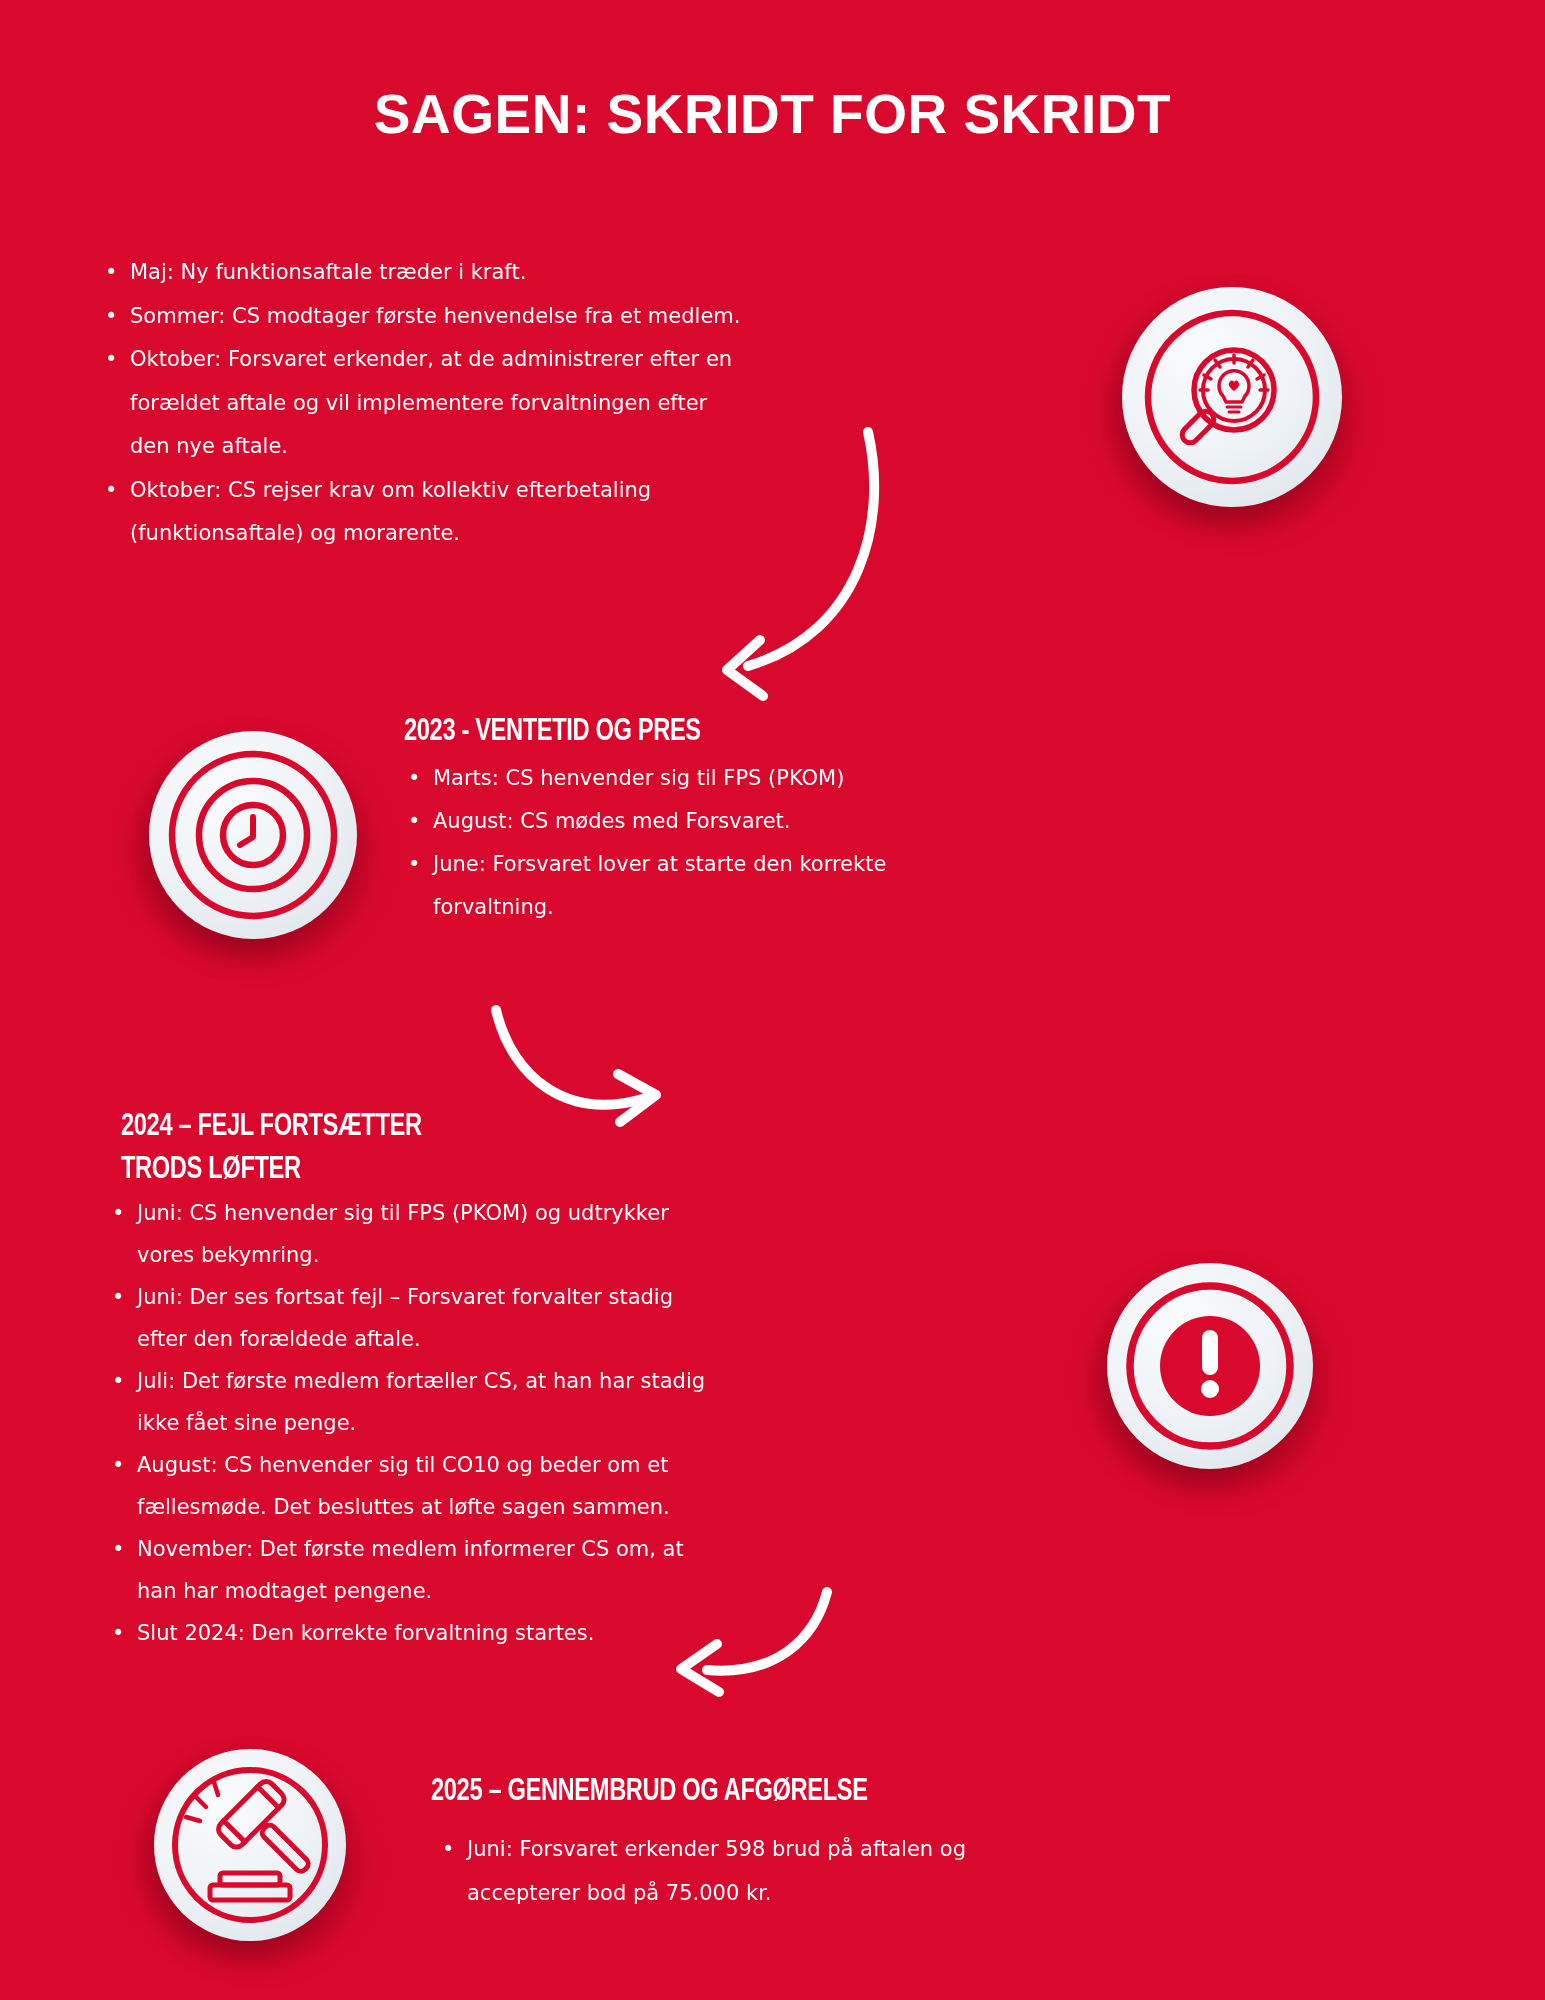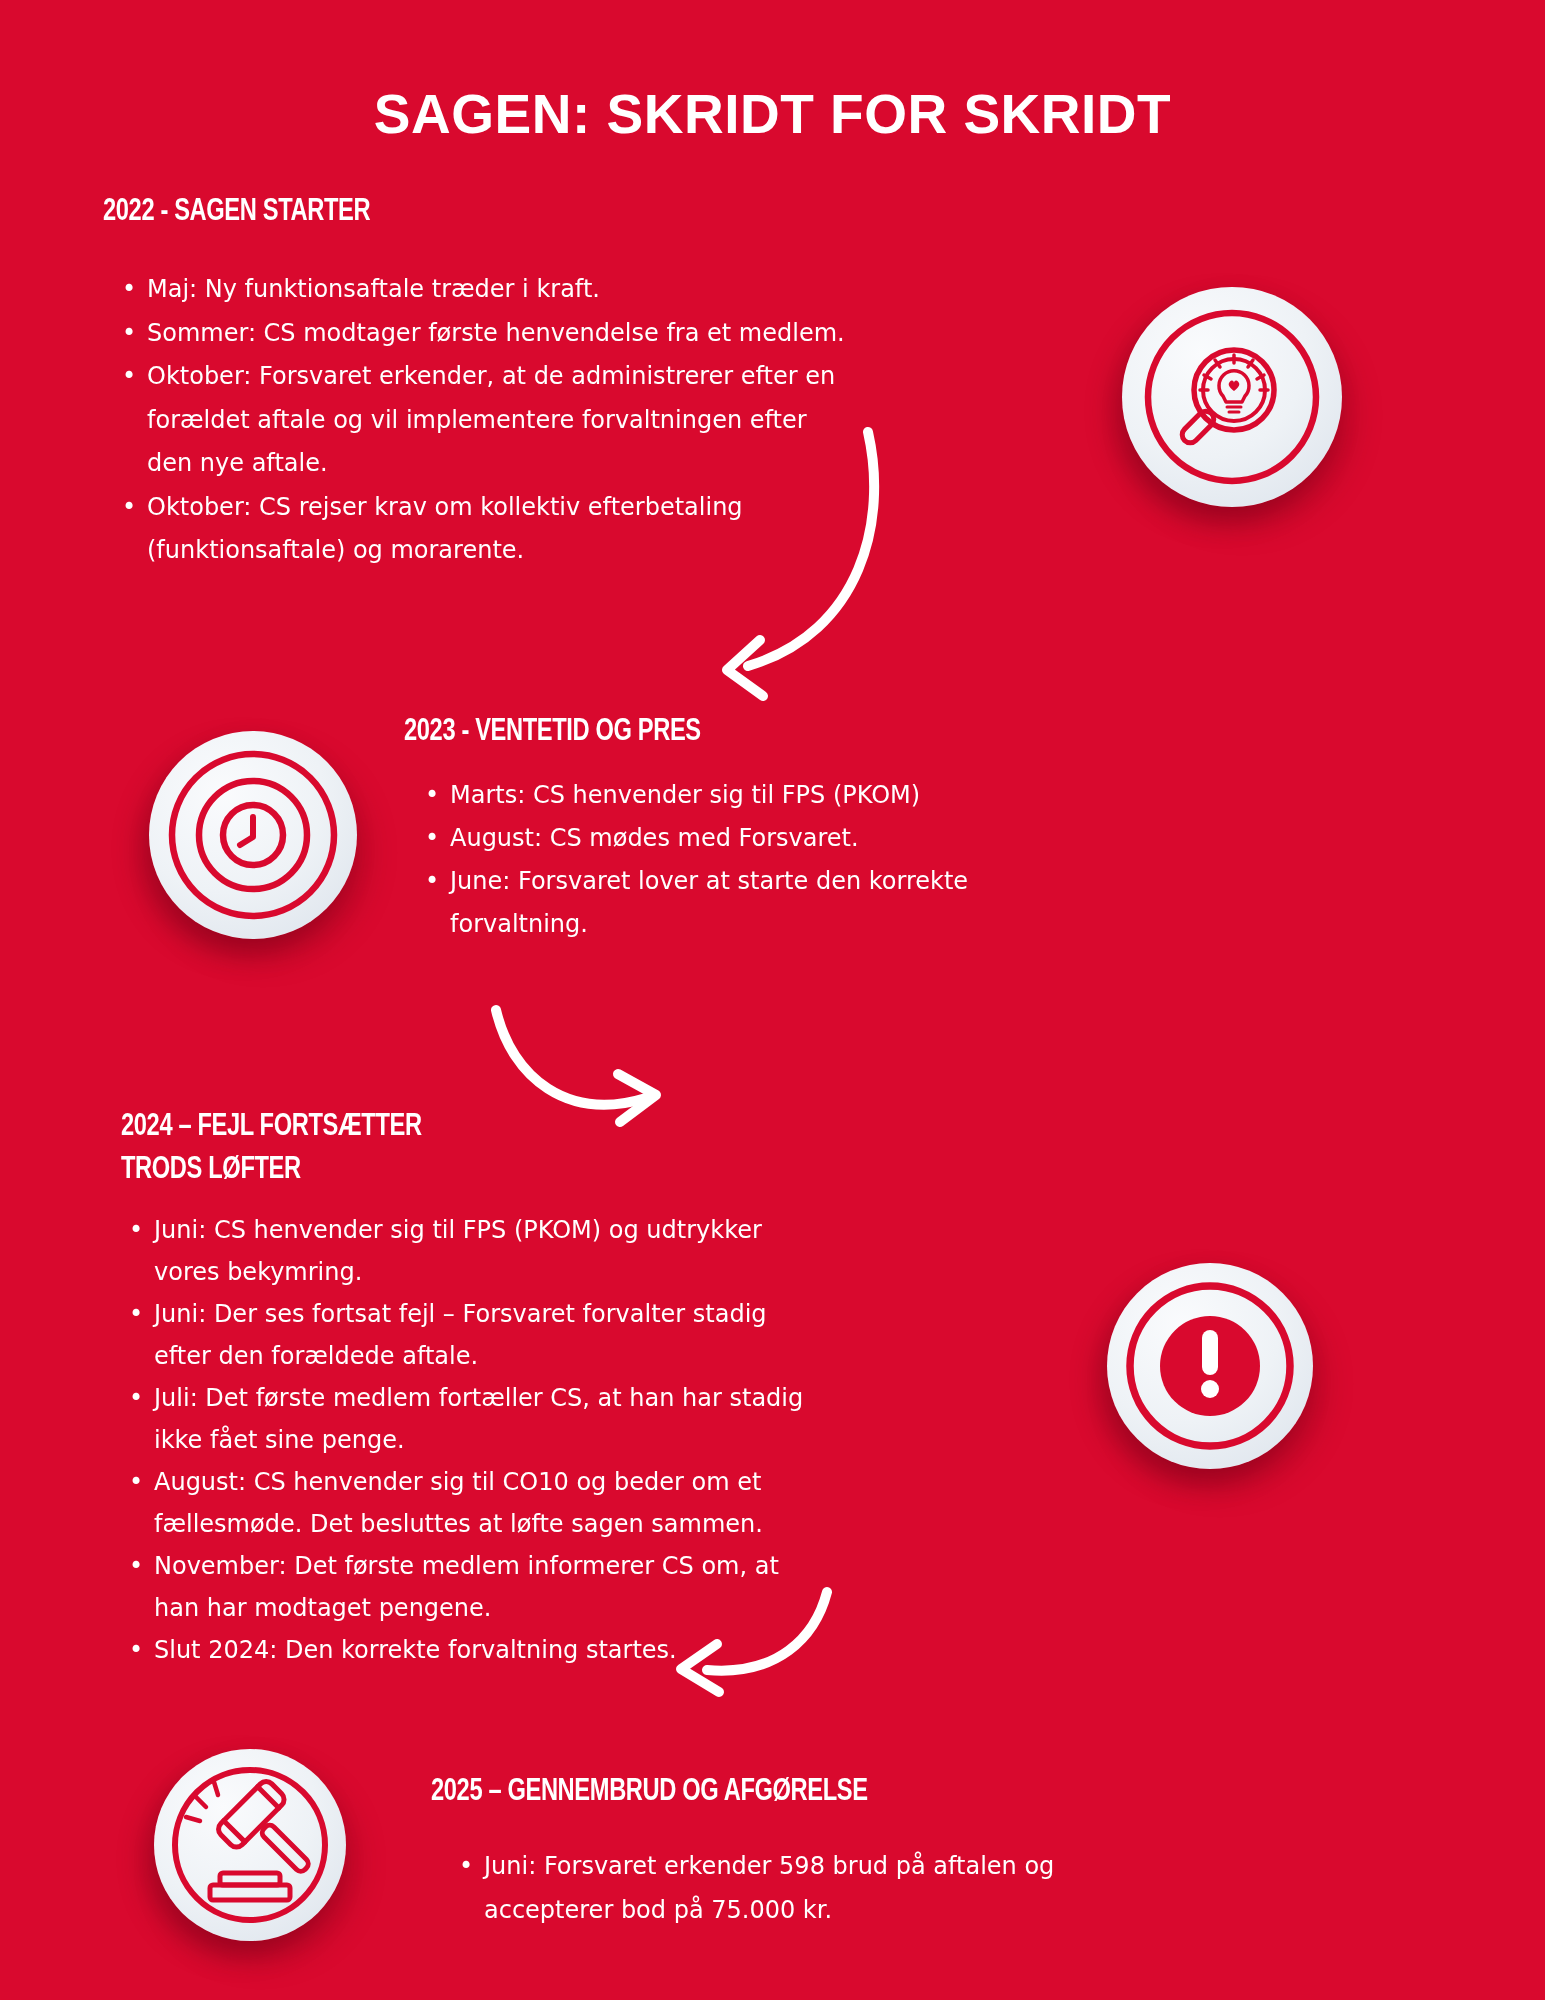--- a/index.html
+++ b/index.html
@@ -15,21 +15,21 @@
   }
   h2.sh {
     position:absolute; margin:0;
     font-family:"Liberation Sans", sans-serif; font-weight:700;
     font-size:32px; line-height:43px;
   }
   h2.sh .ht {
     display:inline-block; transform:scaleX(0.74); transform-origin:0 50%;
     letter-spacing:-0.5px; white-space:pre-line;
   }
-  ul.sb { position:absolute; list-style:none; margin:17px; padding:0; font-size:24px; }
+  ul.sb { position:absolute; list-style:none; margin:0; padding:0; font-size:21px; }
   ul.sb li { position:relative; padding-left:27px; white-space:pre-line; }
   ul.sb li::before { content:"\2022"; position:absolute; left:2px; top:0; }
   .b22 { left:103px; top:251px; line-height:43.5px; }
   .h22 { left:103px; top:188px; }
   .h23 { left:404px; top:708px; }
   .b23 { left:406px; top:757px; line-height:43px; }
   .h24 { left:121px; top:1103px; }
   .b24 { left:110px; top:1192px; line-height:42px; }
   .h25 { left:431px; top:1768px; }
   .b25 { left:440px; top:1827px; line-height:44px; }
@@ -49,21 +49,20 @@
   .arrow2 { left:480px; top:1000px; }
   .arrow3 { left:665px; top:1580px; }
 </style>
 </head>
 <body>
 
 <div class="page">
 
   <div class="title">SAGEN: SKRIDT FOR SKRIDT</div>
 
-  <h2 class="sh h22"><span class="ht">2022 - SAGEN STARTER</span></h2>
   <ul class="sb b22">
     <li>Maj: Ny funktionsaftale træder i kraft.</li>
     <li>Sommer: CS modtager første henvendelse fra et medlem.</li>
     <li>Oktober: Forsvaret erkender, at de administrerer efter en
 forældet aftale og vil implementere forvaltningen efter
 den nye aftale.</li>
     <li>Oktober: CS rejser krav om kollektiv efterbetaling
 (funktionsaftale) og morarente.</li>
   </ul>
 

